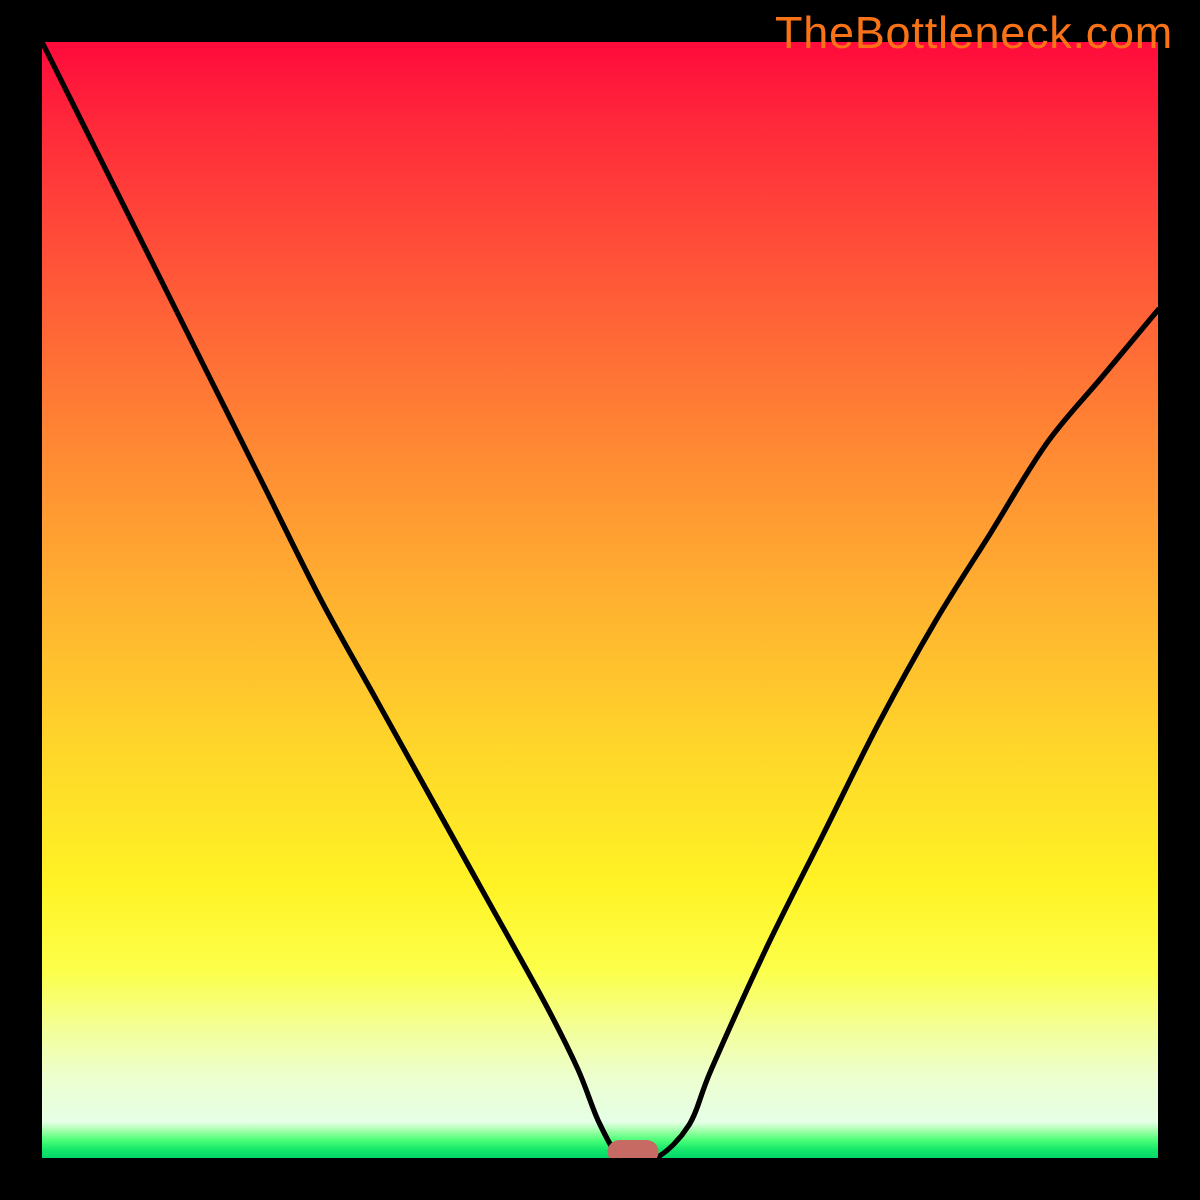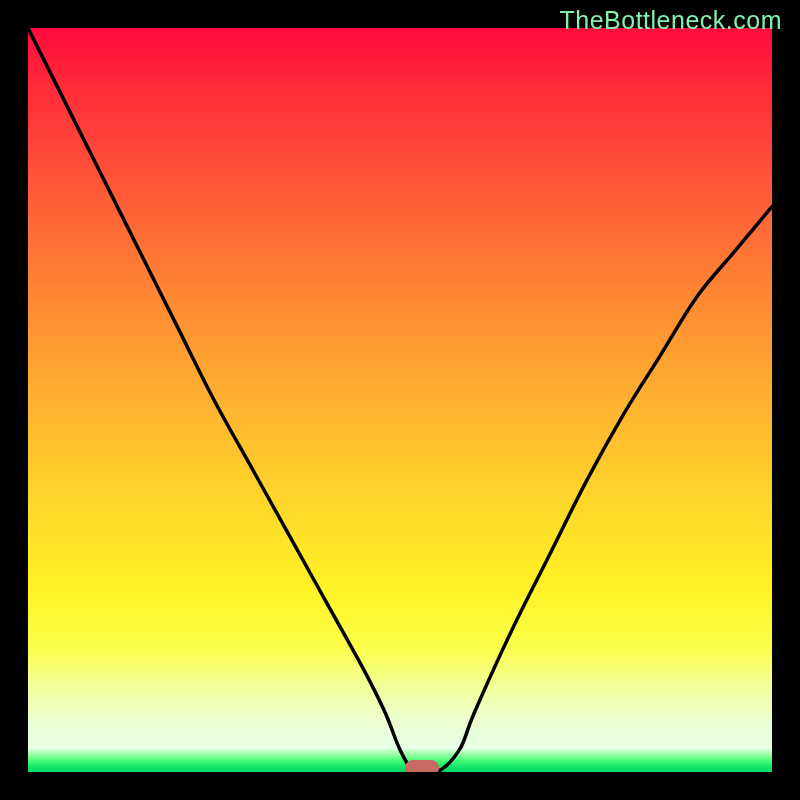--- a/index.html
+++ b/index.html
@@ -16,22 +16,22 @@
     left: 0;
     top: 0;
     width: 800px;
     height: 800px;
     background: #000;
   }
   .watermark {
     position: absolute;
     top: 6px;
     right: 18px;
-    color: #86efac;
-    font-size: 25px;
+    color: #f97316;
+    font-size: 30px;
     letter-spacing: 0.5px;
     font-weight: 500;
     z-index: 10;
   }
   .plot {
     position: absolute;
     left: 28px;
     top: 28px;
     width: 744px;
     height: 744px;

